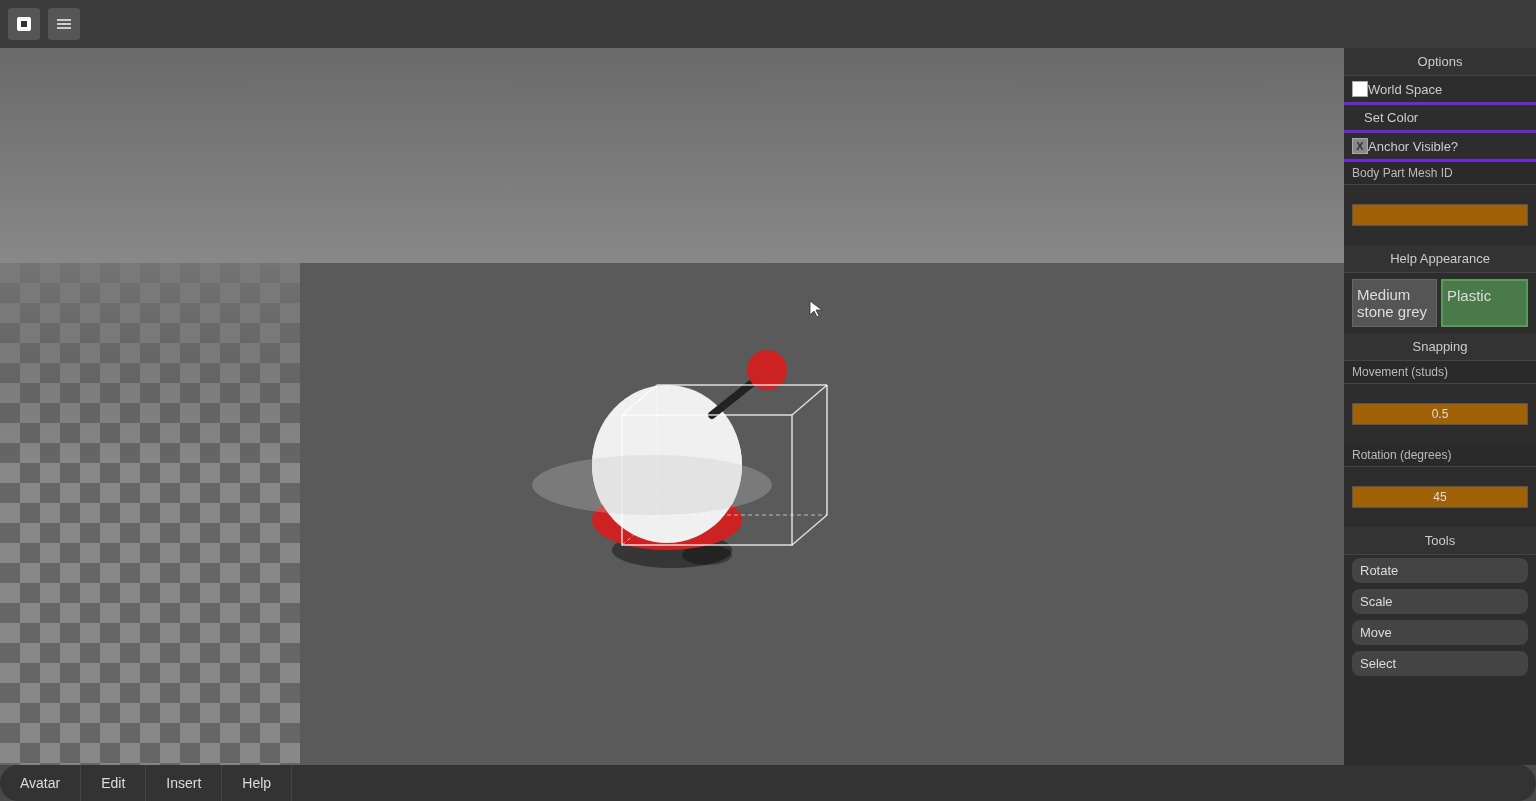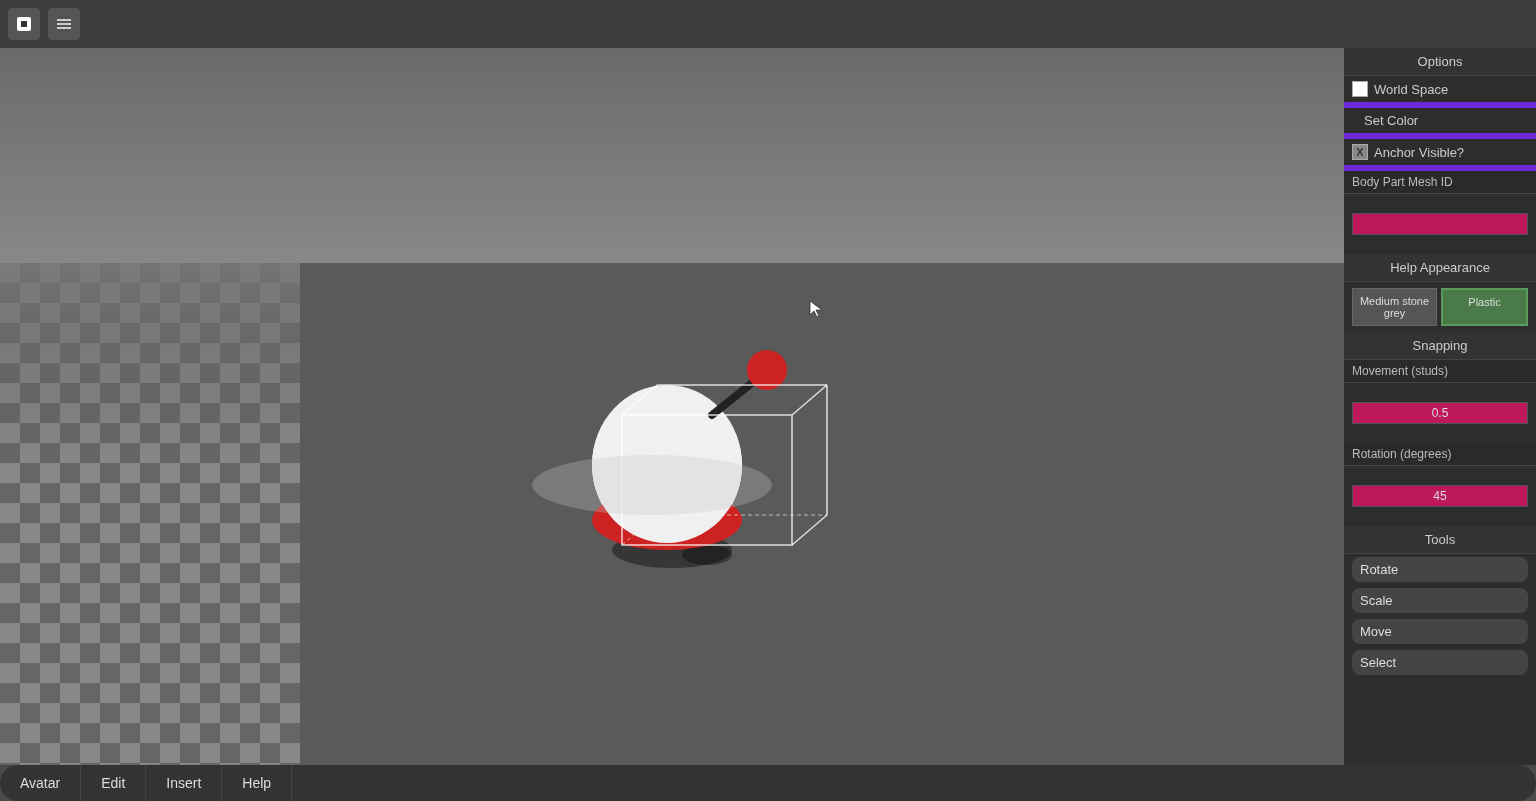--- a/index.html
+++ b/index.html
@@ -90,22 +90,21 @@
       color: #ccc;
       font-size: 13px;
       background: #333;
       border-bottom: 1px solid #444;
     }
 
     .panel-row {
       display: flex;
       align-items: center;
       padding: 5px 8px;
-      gap: 6px;
-      border-bottom: 6px solid #6d28d9;
+      border-bottom: 3px solid #6d28d9;
       cursor: pointer;
     }
 
     .checkbox-box {
       width: 16px; height: 16px;
       background: #fff;
       border: 1px solid #aaa;
       flex-shrink: 0;
     }
 
@@ -129,41 +128,40 @@
       background: #2a2a2a;
       padding: 4px 8px;
       color: #bbb;
       font-size: 12px;
       border-bottom: 1px solid #444;
     }
 
     .input-field {
       width: calc(100% - 16px);
       margin: 19px 8px;
-      background: #be185d;
+      background: #a16207;
       border: 1px solid #555;
       color: #ddd;
       padding: 3px 6px;
       font-size: 12px;
       text-align: center;
     }
 
     .part-appearance-row {
       display: flex;
       padding: 6px 8px;
       gap: 4px;
     }
 
     .material-btn {
       flex: 1;
       padding: 6px 4px;
       background: #555;
       color: #ddd;
-      font-size: 11px;
-      text-align: center;
+      font-size: 15px;
       cursor: pointer;
       border: 1px solid #666;
     }
     .material-btn.active {
       background: #4a7a4a;
       border: 2px solid #5a9a5a;
     }
 
     .tool-btn {
       display: block;

